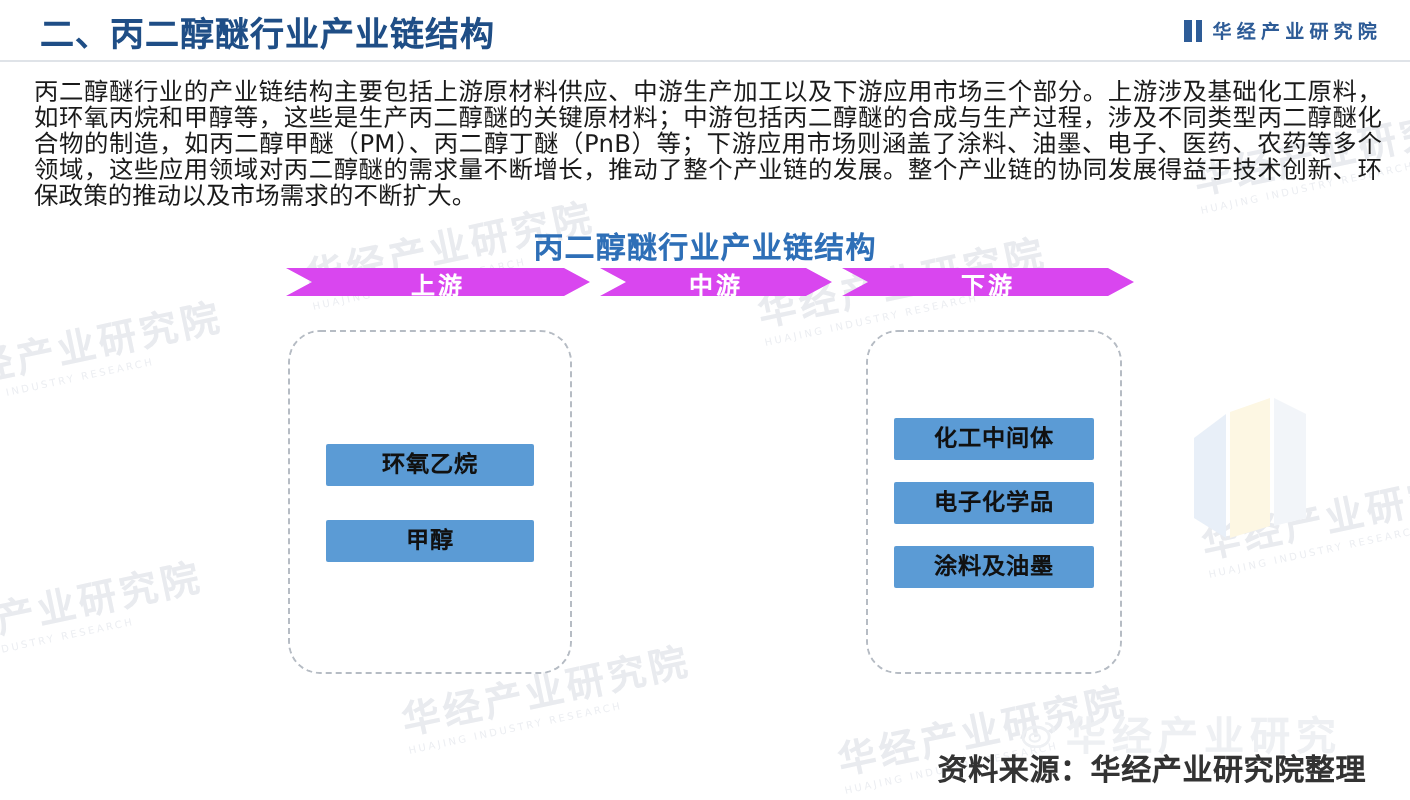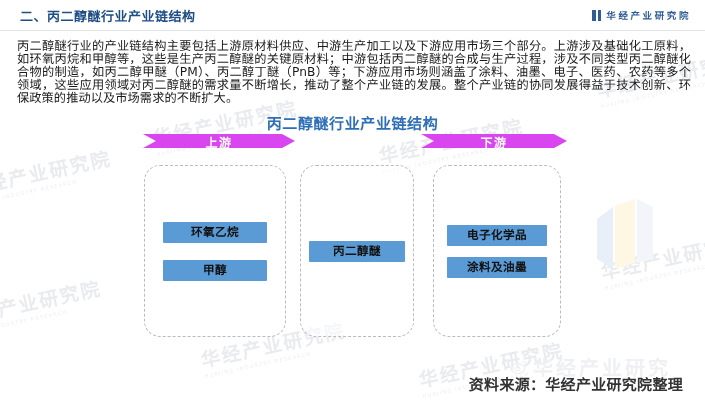--- a/index.html
+++ b/index.html
@@ -51,21 +51,21 @@
     box-sizing: border-box;
     border-bottom: 1px solid #dfe3e8;
     display: flex;
     align-items: center;
     justify-content: space-between;
     padding: 0 14px 0 20px;
     background: rgba(255,255,255,0.75);
   }
   #page-header .title {
     color: #1f4e86;
-    font-size: 13px;
+    font-size: 17px;
     font-weight: 700;
     letter-spacing: 0.5px;
     font-family: "DejaVu Sans", "Liberation Sans", sans-serif;
   }
   .brand {
     display: flex;
     align-items: center;
     gap: 5px;
   }
   .brand .book {
@@ -280,37 +280,38 @@
   <svg id="ribbon-decoration" viewBox="0 0 62 84" xmlns="http://www.w3.org/2000/svg">
     <polygon points="2,22 18,10 18,72 2,62" fill="#e8eff8"></polygon>
     <polygon points="20,9 40,2 40,66 20,72" fill="#fdf7e3"></polygon>
     <polygon points="42,2 58,10 58,62 42,66" fill="#f2f5f9"></polygon>
   </svg>
 
   <div id="chevron-band">
     <div class="chevron c0">
       <span>上游</span>
     </div>
+    <div class="chevron c1">
+      <span>中游</span>
+    </div>
     <div class="chevron c2">
       <span>下游</span>
     </div>
   </div>
 
   <div id="columns">
 
     <div class="col u">
       <div class="node">环氧乙烷</div>
       <div class="node">甲醇</div>
     </div>
 
-    <div class="col m">
-      <div class="node">丙二醇醚</div>
-    </div>
 
     <div class="col d">
+      <div class="node">化工中间体</div>
       <div class="node">电子化学品</div>
       <div class="node">涂料及油墨</div>
     </div>
 
   </div>
 </div>
 
 <div id="weibo-watermark">
   <svg width="17" height="14" viewBox="0 0 17 14" xmlns="http://www.w3.org/2000/svg">
     <ellipse cx="7" cy="8.5" rx="6.6" ry="5" fill="none" stroke="#eef0f3" stroke-width="1.4"></ellipse>

